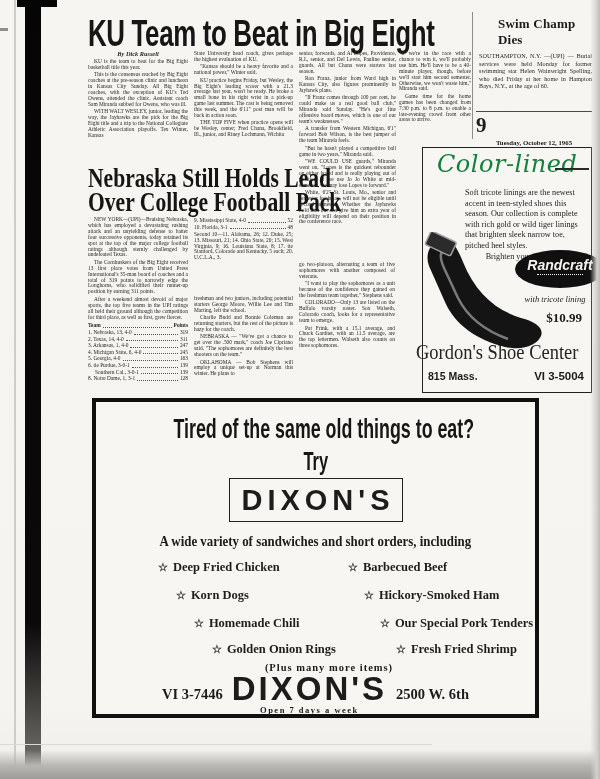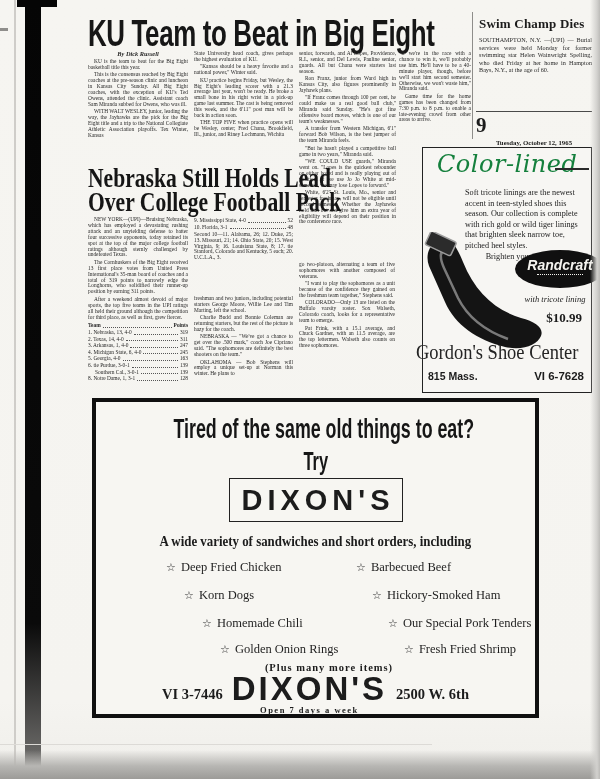--- a/index.html
+++ b/index.html
@@ -39,21 +39,21 @@
 
   
   .srow { display:flex; align-items:flex-end; font-size:5.4px; line-height:6.6px; color:#262626; }
   .srow .t { white-space:nowrap; }
   .srow .dots { flex:1; border-bottom:1px dotted #555; margin:0 2px 1px 2px; min-width:4px; }
   .srow .p { white-space:nowrap; }
   .srow.head { font-weight:700; }
   .srow.indent .t { padding-left:7px; }
 
   
-  .swim-head { font-size:13px; font-weight:700; letter-spacing:0.2px; }
+  .swim-head { font-size:13px; font-weight:700; letter-spacing:0.2px;margin-left:19px; }
   .swim-body { font-size:6.2px; line-height:7.6px; text-align:justify; margin-top:4px; color:#2a2a2a; }
   .mast-row { display:flex; justify-content:space-between; align-items:baseline; }
   .mast-title { font-size:17px; font-weight:700; font-style:italic; letter-spacing:0.5px; }
   .mast-num { font-size:21px; font-weight:700; }
   .mast-date { font-size:6.8px; font-weight:700; text-align:center; margin-top:1px; }
 
   
   .shoe-ad { left:422px; top:147px; width:170px; height:246px; border:1.5px solid #222;
     background:#f7f6f3; }
   .script-title { position:absolute; left:14px; top:2px; font-style:italic; font-size:24px;
@@ -93,21 +93,21 @@
   .dx-center { position:absolute; left:0; width:100%; text-align:center; }
   .dx-tired { top:12px; font-size:27px; }
   .dx-try { top:45px; font-size:25px; }
   .dx-tired .squeeze, .dx-try .squeeze { transform:scaleX(0.66); transform-origin:center top; }
   .dx-brandbox { position:absolute; left:50%; top:76px; transform:translateX(-50%);
     width:174px; height:44px; border:1.5px solid #222; text-align:center; }
   .dx-brandbox span { font-family:"Liberation Sans", sans-serif; font-weight:700;
     font-size:29px; line-height:42px; letter-spacing:5px; padding-left:5px; }
   .dx-sub { top:132px; font-size:14px; font-weight:700; }
   .dx-sub .squeeze { transform:scaleX(0.92); transform-origin:center top; }
-  .menu-item { position:absolute; font-size:12.5px; font-weight:400; white-space:nowrap; color:#1e1e1e;margin-left:8px; }
+  .menu-item { position:absolute; font-size:12.5px; font-weight:700; white-space:nowrap; color:#1e1e1e; }
   .menu-item .star { font-size:11px; margin-right:5px; color:#333; }
   .dx-more { top:260px; font-size:10.5px; font-weight:700; letter-spacing:1px;padding-left:27px; }
   .dx-bottom { position:absolute; left:0; top:272px; width:100%; display:flex;
     justify-content:space-between; align-items:flex-start; padding:0 66px; }
   .dx-phone, .dx-addr { font-size:14.5px; font-weight:700; margin-top:12px; }
   .dx-brand2 { text-align:center; }
   .dx-brand2 .big { font-family:"Liberation Sans", sans-serif; font-weight:700;
     font-size:33px; letter-spacing:3px; line-height:30px; }
   .dx-open { font-size:8.5px; font-weight:700; letter-spacing:1.5px; margin-top:1px; }
 
@@ -189,21 +189,21 @@
       <span class="b1">Randcraft</span>
       <span class="b2"></span>
     </div>
     <div class="tricote">with tricote lining</div>
     <div class="price">$10.99</div>
     <div class="store">
       <span class="squeeze" style="transform:scaleX(0.88);">Gordon's Shoe Center</span>
     </div>
     <div class="addr-row">
       <span class="addr">815 Mass.</span>
-      <span class="phone">VI 6-7628</span>
+      <span class="phone">VI 3-5004</span>
     </div>
   </div>
 
   <div class="abs neb-head">
     <div><span class="squeeze" style="transform:scaleX(0.8);">Nebraska Still Holds Lead</span></div>
     <div><span class="squeeze" style="transform:scaleX(0.8);">Over College Football Pack</span></div>
   </div>
 
   <div class="abs body-col" style="left:88px; top:217px; width:100px; height:180px;">
     <p>NEW YORK—(UPI)—Bruising Nebraska, which has employed a devastating rushing attack and an unyielding defense to batter four successive opponents, today retained its spot at the top of the major college football ratings although sternly challenged by undefeated Texas.</p>

